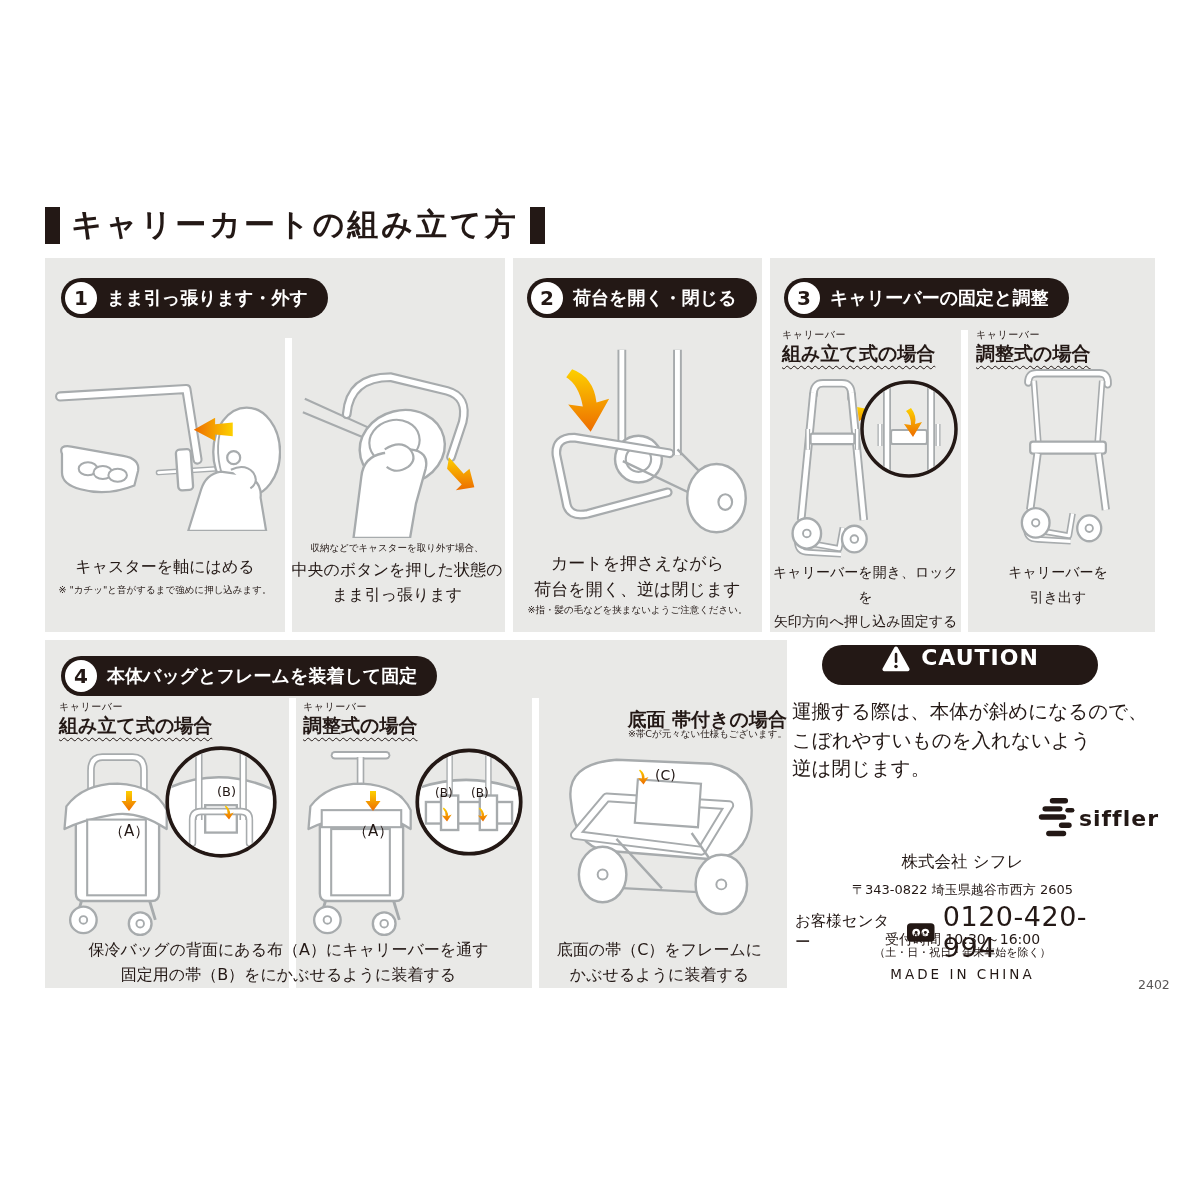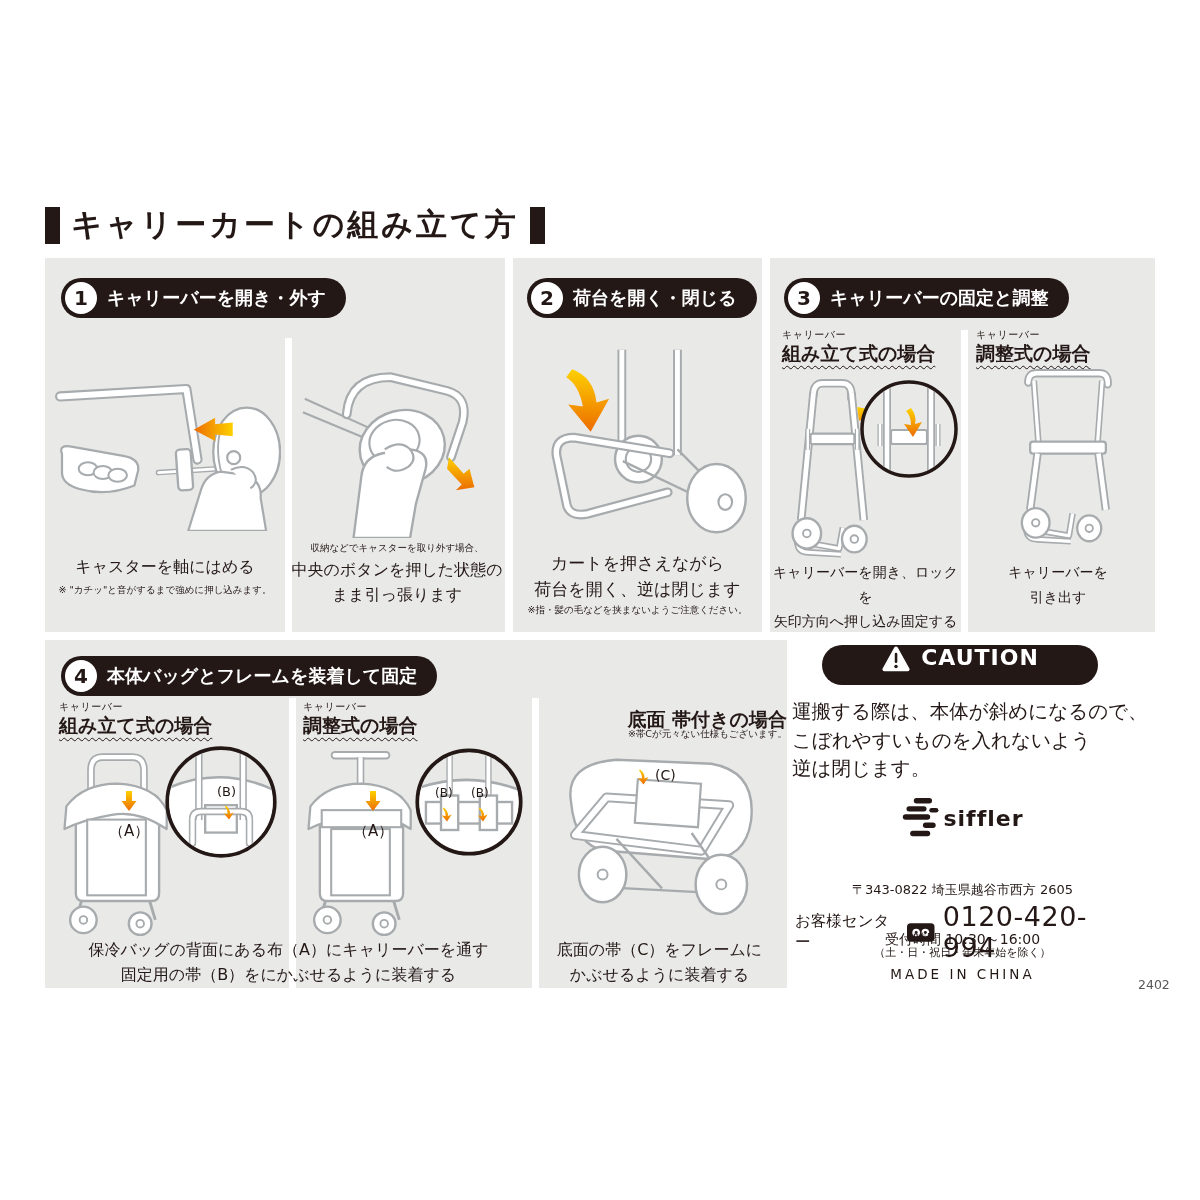--- a/index.html
+++ b/index.html
@@ -31,21 +31,21 @@
   .subhead.center{text-align:center;}
   .ruby{display:block;font-size:10px;margin-bottom:4px;letter-spacing:.5px;}
   .subtitle{font-size:19px;font-weight:600;text-decoration-line:underline;text-decoration-style:wavy;text-decoration-color:#231815;text-decoration-thickness:1px;text-underline-offset:5px;white-space:nowrap;}
   .subtitle.plain{text-decoration:none;}
 
   
   .caution-pill{position:absolute;left:822px;top:645px;width:276px;height:40px;background:#231815;border-radius:21px;display:flex;align-items:flex-start;justify-content:center;gap:10px;}
   .caution-pill .ct{color:#fff;font-size:22px;letter-spacing:1px;font-weight:600;}
   .caution-text{position:absolute;left:792px;top:698px;width:380px;font-size:19.5px;line-height:1.47;}
   .c-center{position:absolute;left:795px;width:335px;text-align:center;}
-  .logo-row{position:absolute;left:795px;top:797px;width:335px;display:flex;align-items:center;justify-content:center;}
+  .logo-row{position:absolute;left:824px;top:797px;width:335px;display:flex;align-items:center;justify-content:flex-end;}
   .brand{font-size:22px;font-weight:bold;letter-spacing:1px;}
   .support-row{position:absolute;left:795px;top:901px;width:335px;display:flex;align-items:center;justify-content:center;gap:8px;}
   .support-label{font-size:15.5px;}
   .phone{font-size:27px;font-weight:500;letter-spacing:.5px;}
   .code{position:absolute;left:1138px;top:977px;font-size:12.5px;color:#595757;}
 
   .ill{position:absolute;}
   .lbl{position:absolute;font-size:15px;color:#231815;white-space:nowrap;}
   .lbl.s13{font-size:13px;}
   .lbl.s12{font-size:12px;}
@@ -71,21 +71,21 @@
 
   <div class="title-row">
     <span class="title-block"></span>
     <h1>キャリーカートの組み立て方</h1>
     <span class="title-block"></span>
   </div>
 
   <section class="panel" style="left:45px;top:258px;width:460px;height:374px;">
     <div class="pill" style="left:16px;top:20px;">
       <span class="num">1</span>
-      <span>キャリーバーを開き・外す</span>
+      <span>まま引っ張ります・外す</span>
     </div>
     <div class="vdiv" style="left:240px;top:80px;height:294px;"></div>
 
     <svg class="ill" style="left:4px;top:92px;" width="232" height="181" viewBox="0 0 250 195">
       <path d="M12 50 L148 42 L160 118" fill="none" stroke="#a7abad" stroke-width="11" stroke-linejoin="round" stroke-linecap="round"></path>
       <path d="M12 50 L148 42 L160 118" fill="none" stroke="#fff" stroke-width="6.5" stroke-linejoin="round" stroke-linecap="round"></path>
       <path d="M118 132 L212 126" stroke="#a7abad" stroke-width="6" stroke-linecap="round" fill="none"></path>
       <path d="M118 132 L212 126" stroke="#fff" stroke-width="3" stroke-linecap="round" fill="none"></path>
       <rect x="138" y="107" width="16" height="44" rx="4" fill="#fff" stroke="#a7abad" stroke-width="2.5" transform="rotate(-4 146 129)"></rect>
       <path d="M14 112 Q10 102 24 104 L80 114 Q98 117 96 130 L92 146 Q62 158 34 150 Q14 145 14 132 Z" fill="#fff" stroke="#a7abad" stroke-width="2.4" stroke-linejoin="round"></path>
@@ -379,20 +379,21 @@
         <rect x="14" y="0" width="20" height="6" rx="3"></rect>
         <rect x="6" y="9" width="22" height="6" rx="3"></rect>
         <rect x="31" y="11" width="10" height="5" rx="2.5"></rect>
         <rect x="2" y="18" width="30" height="6" rx="3"></rect>
         <rect x="24" y="27" width="14" height="6" rx="3"></rect>
         <rect x="10" y="36" width="22" height="6" rx="3"></rect>
       </g>
     </svg>
     <span class="brand">siffler</span>
   </div>
+  <div class="c-center" style="top:851px;font-size:16.5px;">株式会社 シフレ</div>
   <div class="c-center" style="top:881px;font-size:13px;">〒343-0822 埼玉県越谷市西方 2605</div>
   <div class="support-row">
     <span class="support-label">お客様センター</span>
     <svg width="29" height="19" viewBox="0 0 30 20">
       <rect x="0" y="0" width="30" height="20" rx="4" fill="#231815"></rect>
       <circle cx="10" cy="10" r="4.2" fill="#fff"></circle>
         <circle cx="20" cy="10" r="4.2" fill="#fff"></circle>
       <circle cx="10" cy="10" r="1.6" fill="#231815"></circle>
         <circle cx="20" cy="10" r="1.6" fill="#231815"></circle>
     </svg>

